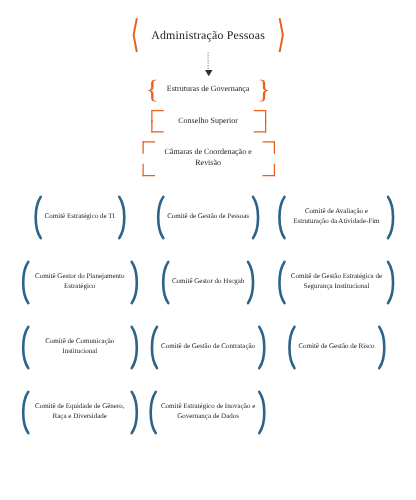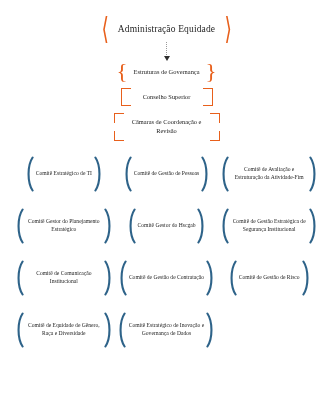--- a/index.html
+++ b/index.html
@@ -163,21 +163,21 @@
     word-wrap: break-word;
   }
 </style>
 </head>
 <body>
 
 <div class="chart-root">
 
   <div class="header-row">
     <span class="chev">⟨</span>
-    <span class="header-title">Administração Equidade</span>
+    <span class="header-title">Administração Pessoas</span>
     <span class="chev">⟩</span>
   </div>
 
   <div class="connector">
     <div class="dots"></div>
     <div class="arrow"></div>
   </div>
 
   <div class="top-stack">
 

